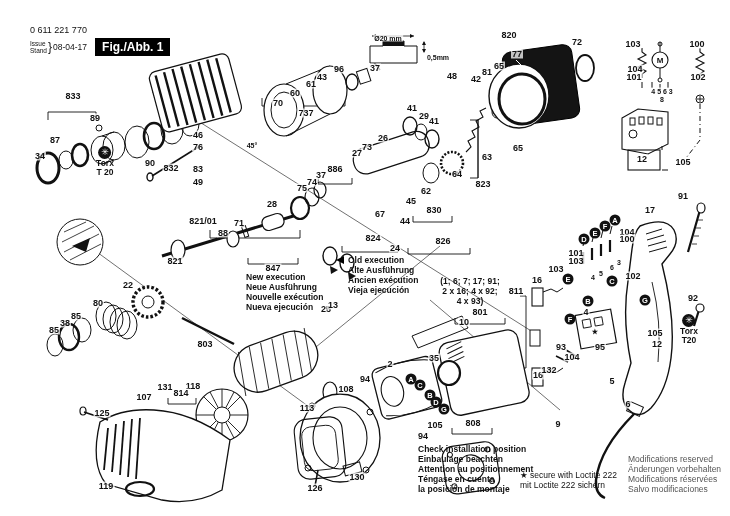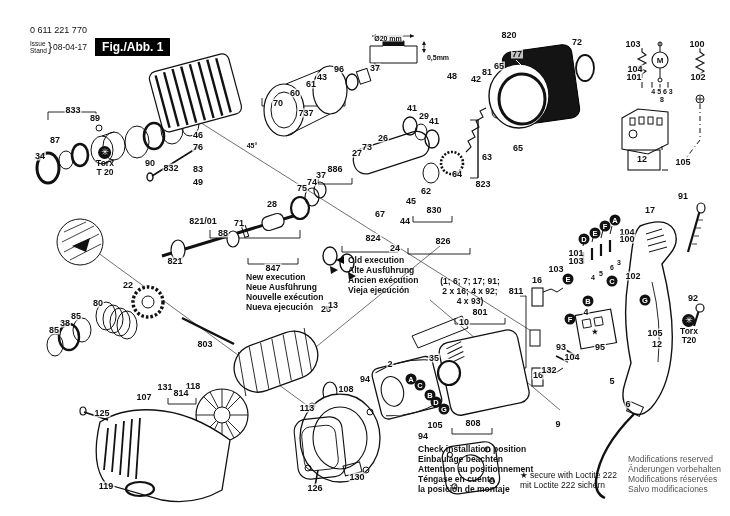--- a/index.html
+++ b/index.html
@@ -349,21 +349,21 @@
       <div>Modifications reserved</div>
       <div>Änderungen vorbehalten</div>
       <div>Modifications réservées</div>
       <div>Salvo modificaciones</div>
     </div>
 
   <div id="labels">
       <div class="plabel s" style="left: 388px; top: 38px;">Ø20 mm</div>
       <div class="plabel s" style="left: 438px; top: 57px;">0,5mm</div>
       <div class="plabel" style="left: 375px; top: 68px;">37</div>
-      <div class="plabel" style="left: 73px; top: 110px; text-align: right;">833</div>
+      <div class="plabel" style="left: 73px; top: 96px; text-align: right;">833</div>
       <div class="plabel" style="left: 95px; top: 118px;">89</div>
       <div class="plabel" style="left: 55px; top: 140px;">87</div>
       <div class="plabel" style="left: 40px; top: 156px;">34</div>
       <div class="plabel" style="left: 150px; top: 163px;">90</div>
       <div class="plabel" style="left: 171px; top: 168px;">832</div>
       <div class="plabel" style="left: 198px; top: 135px;">46</div>
       <div class="plabel" style="left: 198px; top: 147px;">76</div>
       <div class="plabel" style="left: 198px; top: 169px;">83</div>
       <div class="plabel" style="left: 198px; top: 182px;">49</div>
       <div class="plabel s" style="left: 252px; top: 145px;">45°</div>

